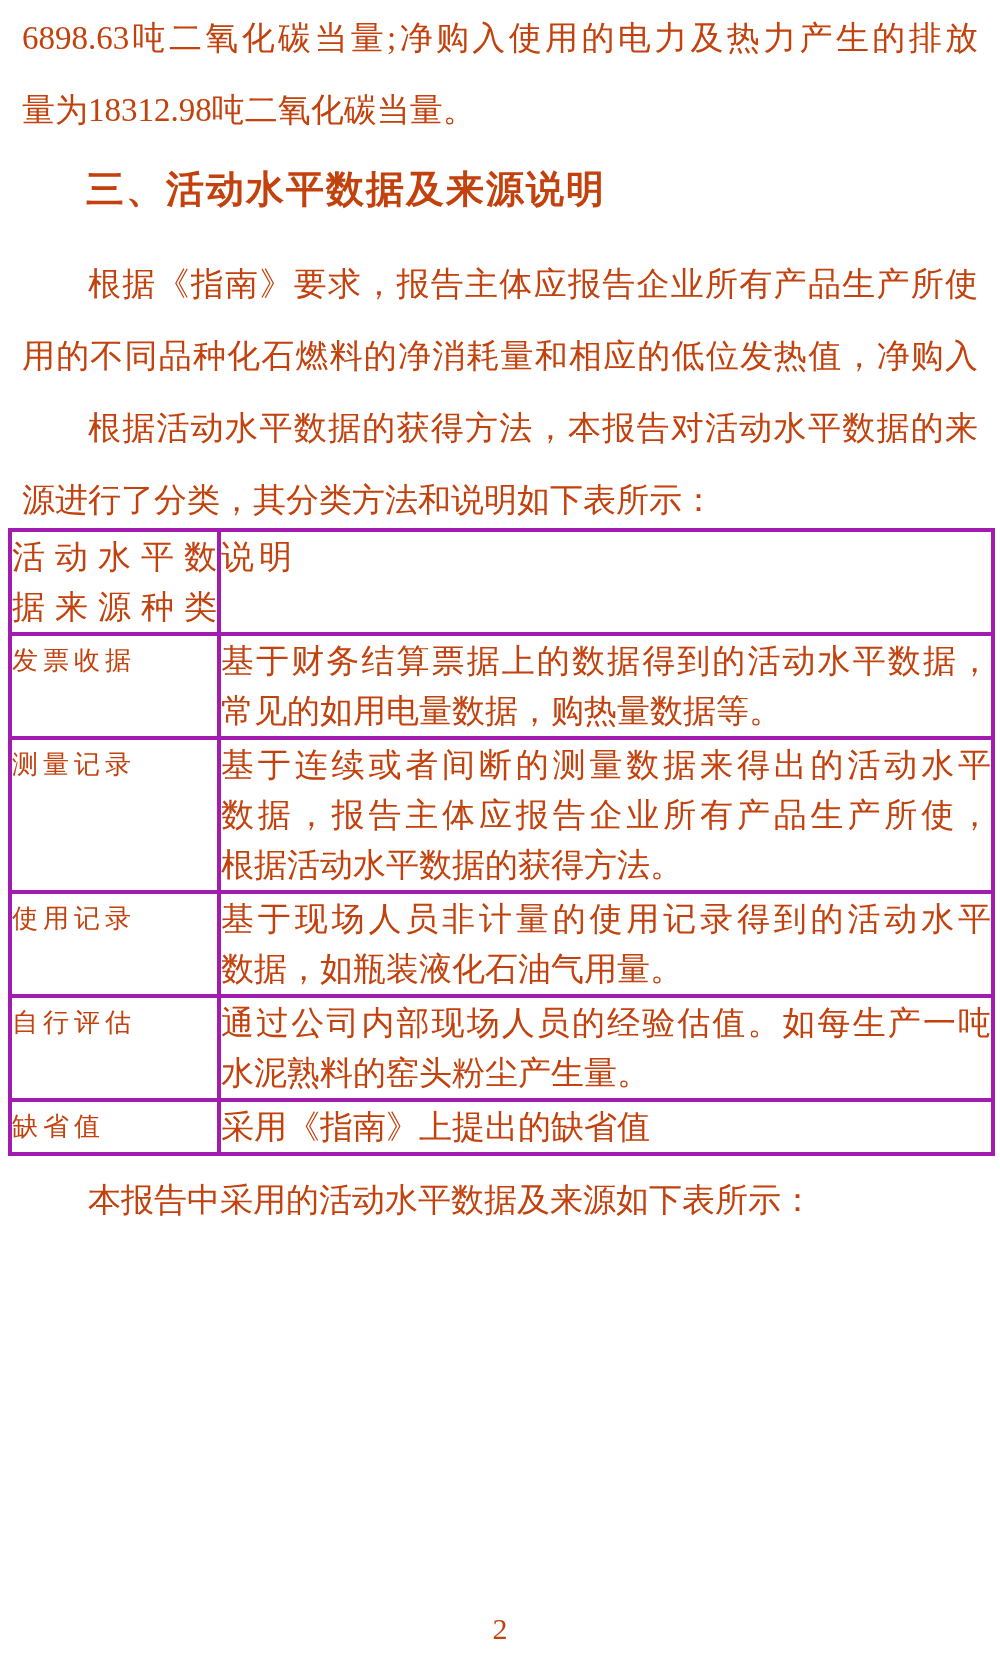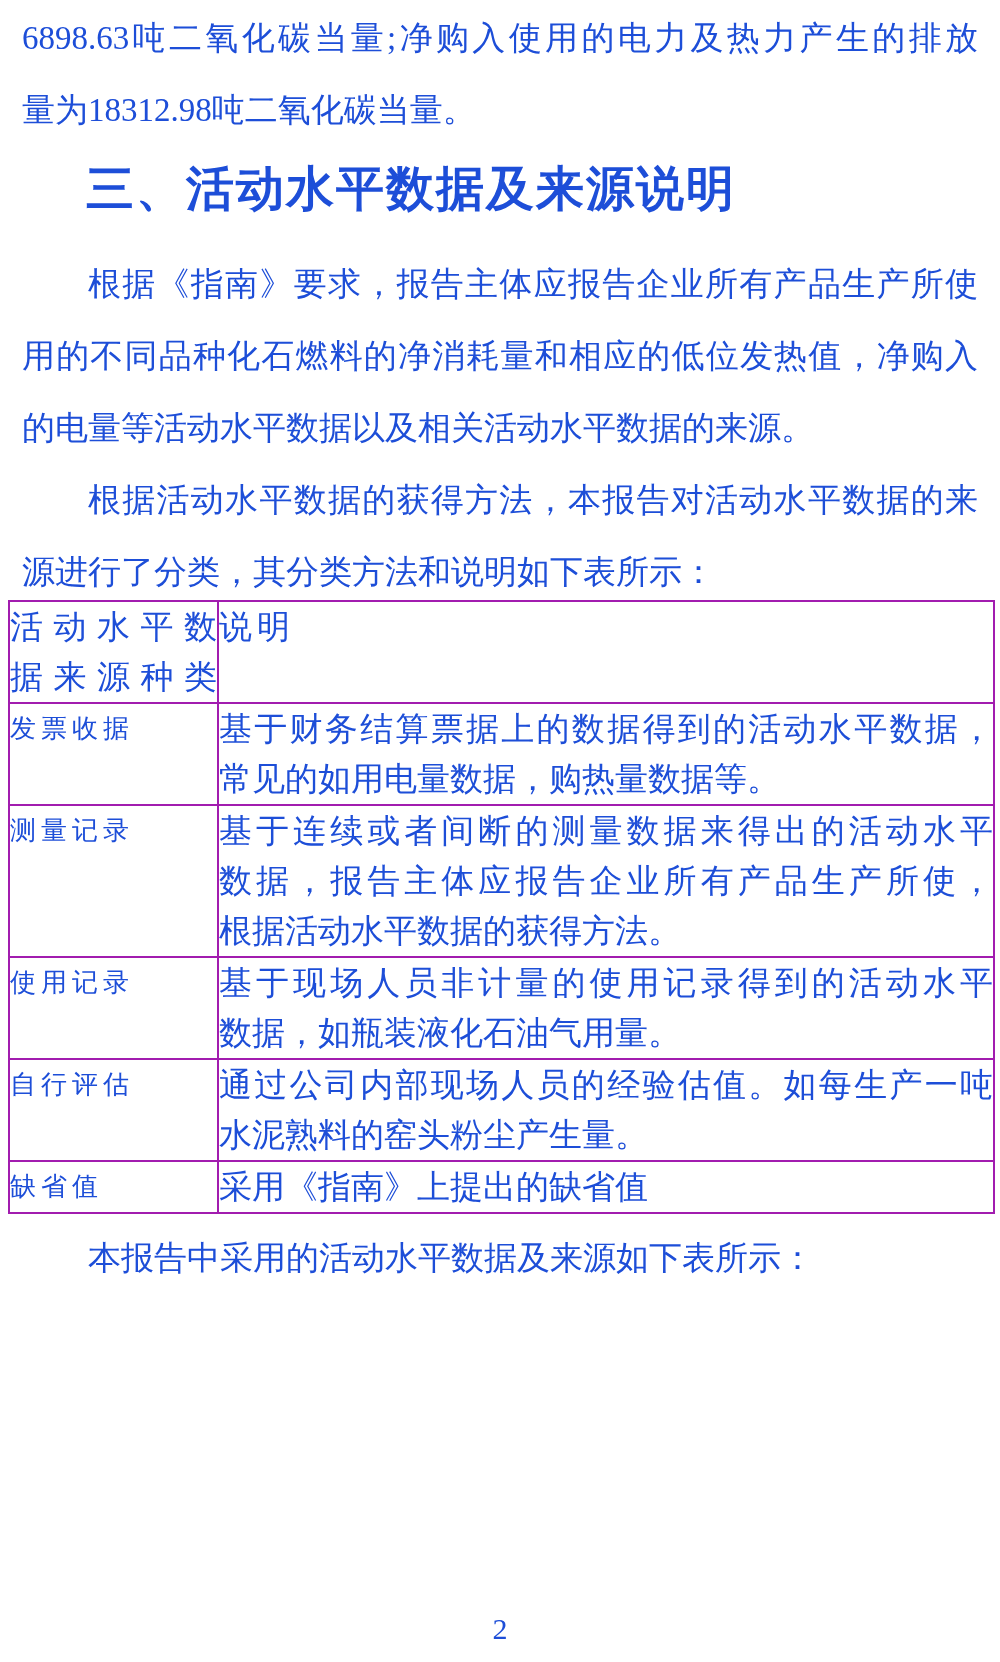--- a/index.html
+++ b/index.html
@@ -1,50 +1,50 @@
 <!DOCTYPE html>
 <html><head>
 <meta charset="utf-8">
 <style>
   html,body{margin:0;padding:0;background:#fff;}
   .page{
     position:relative;
     width:1000px;height:1662px;
-    background:#ffffff;color:#1d4ed8;
+    background:#ffffff;color:#c2410c;
     font-family:"Liberation Serif", serif;
     padding:0 22px;box-sizing:border-box;
     overflow:hidden;
   }
   .para{margin:0;}
   .line{
     font-size:33px;
     line-height:72px;
     height:72px;
     white-space:normal;
     overflow:hidden;
   }
   .j{text-align:justify;text-align-last:justify;}
   .indent{text-indent:66px;}
   .p1{padding-top:2px;}
   .heading{
     font-family:"Liberation Sans", sans-serif;
     font-weight:700;
-    font-size:48px;
+    font-size:38px;
     line-height:46px;
     letter-spacing:2px;
     margin:20px 0 36px 64px;
   }
   table.srctable{
     border-collapse:collapse;
     table-layout:fixed;
     width:987px;
     margin:-8px 0 0 -14px;
   }
   table.srctable th, table.srctable td{
-    border:2px solid #a21caf;
+    border:4px solid #a21caf;
     vertical-align:top;
     padding:0;
     font-weight:normal;
   }
   col.c1{width:209px;}
   .cline{
     font-size:33px;
     line-height:50px;
     overflow:hidden;
   }
@@ -81,21 +81,20 @@
   <div class="para p1">
     <div class="line j">6898.63吨二氧化碳当量;净购入使用的电力及热力产生的排放</div>
     <div class="line">量为18312.98吨二氧化碳当量。</div>
   </div>
 
   <h2 class="heading">三、活动水平数据及来源说明</h2>
 
   <div class="para">
     <div class="line j indent">根据《指南》要求，报告主体应报告企业所有产品生产所使</div>
     <div class="line j">用的不同品种化石燃料的净消耗量和相应的低位发热值，净购入</div>
-    <div class="line">的电量等活动水平数据以及相关活动水平数据的来源。</div>
   </div>
 
   <div class="para">
     <div class="line j indent">根据活动水平数据的获得方法，本报告对活动水平数据的来</div>
     <div class="line">源进行了分类，其分类方法和说明如下表所示：</div>
   </div>
 
   <table class="srctable">
     <colgroup>
         <col class="c1">

